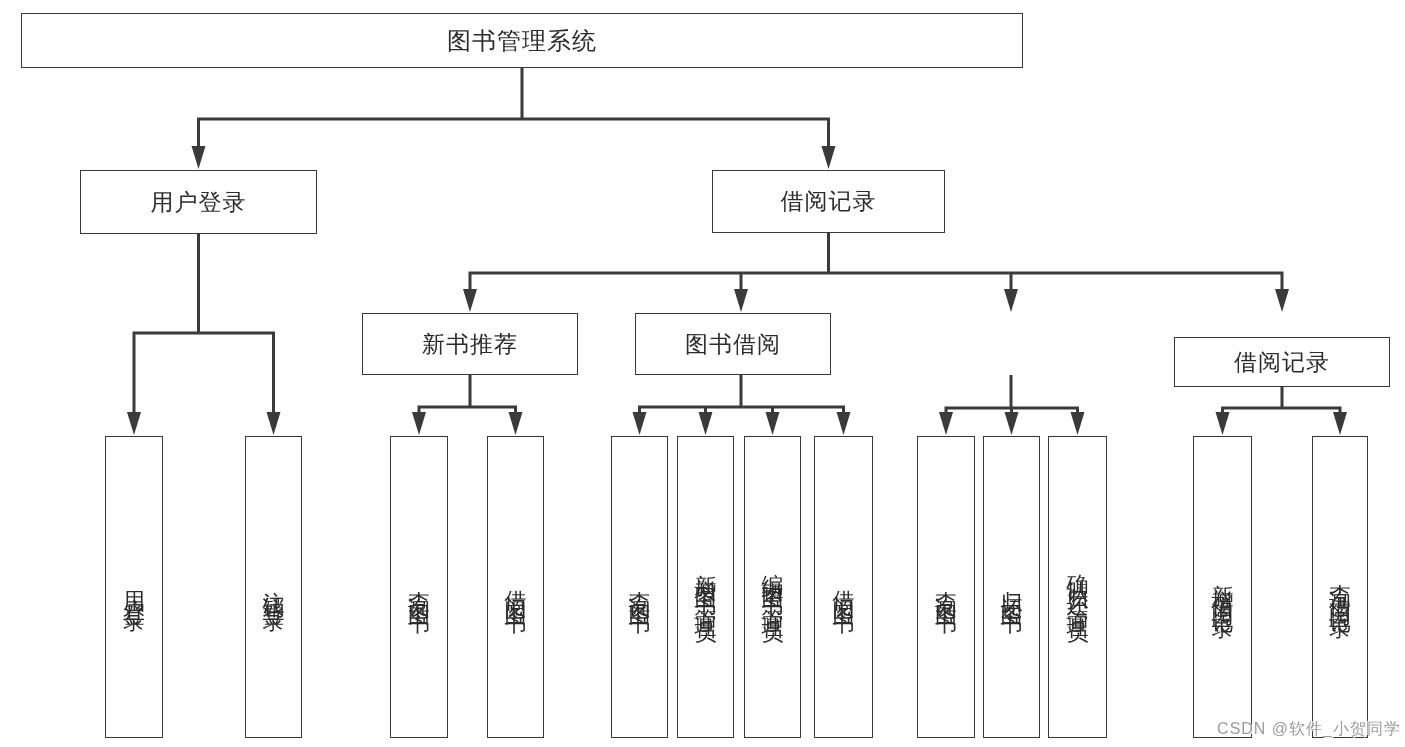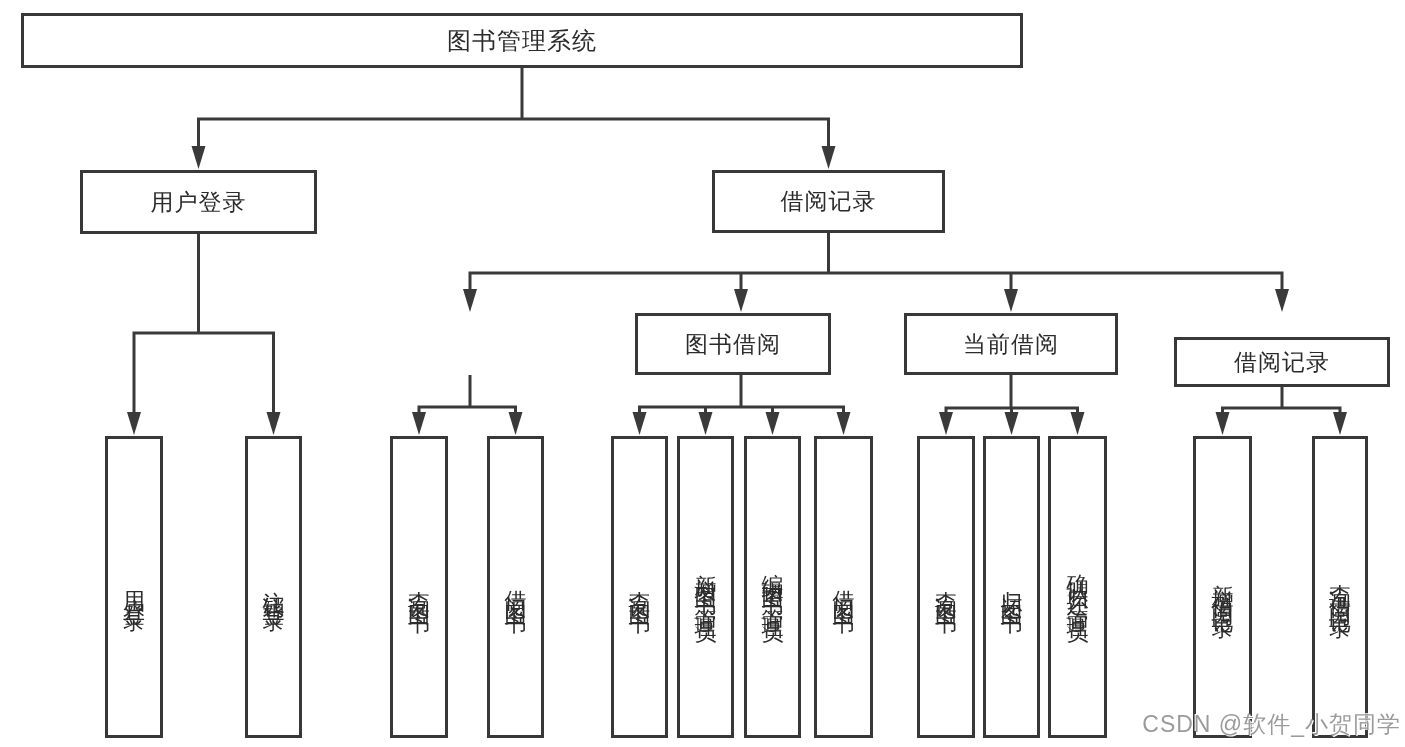--- a/index.html
+++ b/index.html
@@ -8,21 +8,21 @@
     width:1405px;height:747px;
     background:#ffffff;
     font-family:"Liberation Sans","DejaVu Sans",sans-serif;
     overflow:hidden;
   }
   #wires{position:absolute;left:0;top:0;z-index:1;}
   .node{
     position:absolute;
     box-sizing:border-box;
     background:#ffffff;
-    border:3px solid #1d4ed8;
+    border:1px solid #1d4ed8;
     display:flex;
     align-items:center;
     justify-content:center;
     z-index:2;
   }
   .node .lbl{
     color:#2b2b2b;
     white-space:nowrap;
   }
   .node.h .lbl{
@@ -36,21 +36,21 @@
     writing-mode:vertical-rl;
     font-size:22px;
     letter-spacing:7px;
     line-height:1;
   }
   .watermark{
     position:absolute;
     right:4px;
     bottom:7px;
     z-index:3;
-    font-size:23px;
+    font-size:16px;
     color:#9b9b9b;
     text-shadow:1px 1px 0 #ffffff, -1px -1px 0 #ffffff;
     letter-spacing:1px;
     white-space:nowrap;
   }
 </style>
 </head>
 <body>
 
 <div id="stage">
@@ -99,25 +99,25 @@
   <div class="watermark">CSDN @软件_小贺同学</div>
 <div class="node h root" style="left: 21px; top: 13px; width: 1002px; height: 55px; border-color: rgb(56, 56, 56);">
       <span class="lbl" style="color: rgb(43, 43, 43);">图书管理系统</span>
     </div>
     <div class="node h" style="left: 80px; top: 170px; width: 237px; height: 64px; border-color: rgb(56, 56, 56);">
       <span class="lbl" style="color: rgb(43, 43, 43);">用户登录</span>
     </div>
     <div class="node h" style="left: 712px; top: 170px; width: 233px; height: 63px; border-color: rgb(56, 56, 56);">
       <span class="lbl" style="color: rgb(43, 43, 43);">借阅记录</span>
     </div>
+    <div class="node h" style="left: 362px; top: 313px; width: 216px; height: 62px; border-color: rgb(56, 56, 56);">
+      <span class="lbl" style="color: rgb(43, 43, 43);">新书推荐</span>
+    </div>
     <div class="node h" style="left: 635px; top: 313px; width: 196px; height: 62px; border-color: rgb(56, 56, 56);">
       <span class="lbl" style="color: rgb(43, 43, 43);">图书借阅</span>
-    </div>
-    <div class="node h" style="left: 904px; top: 313px; width: 214px; height: 62px; border-color: rgb(56, 56, 56);">
-      <span class="lbl" style="color: rgb(43, 43, 43);">当前借阅</span>
     </div>
     <div class="node h" style="left: 1174px; top: 313px; width: 216px; height: 50px; border-color: rgb(56, 56, 56); margin-top: 24px;">
       <span class="lbl" style="color: rgb(43, 43, 43);">借阅记录</span>
     </div>
     <div class="node v" style="left: 105px; top: 436px; width: 58px; height: 302px; border-color: rgb(56, 56, 56);">
       <span class="lbl" style="color: rgb(43, 43, 43);">用户登录</span>
     </div>
     <div class="node v" style="left: 245px; top: 436px; width: 57px; height: 302px; border-color: rgb(56, 56, 56);">
       <span class="lbl" style="color: rgb(43, 43, 43);">注销登录</span>
     </div>

